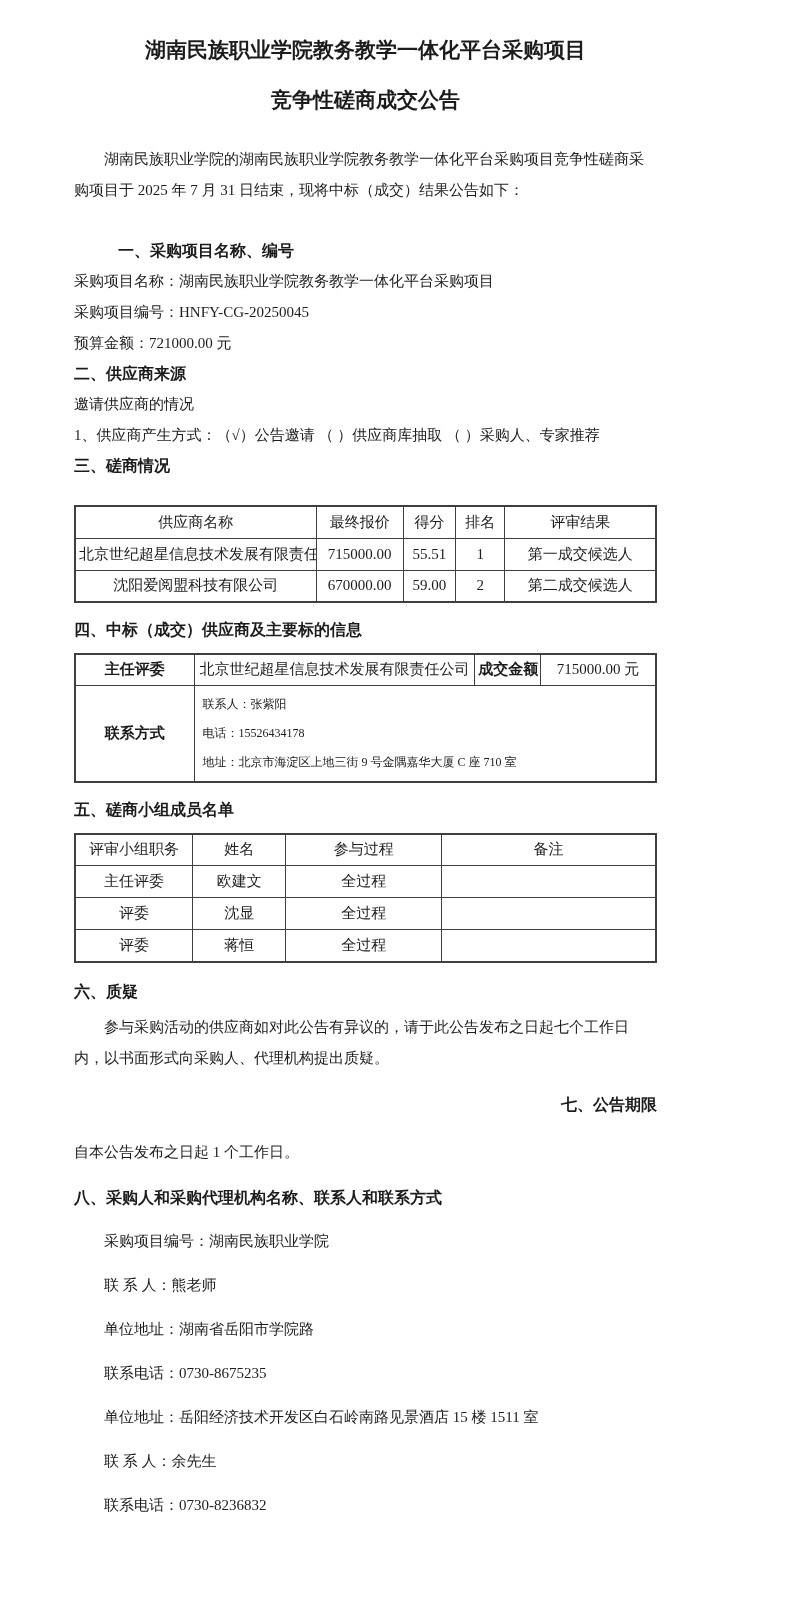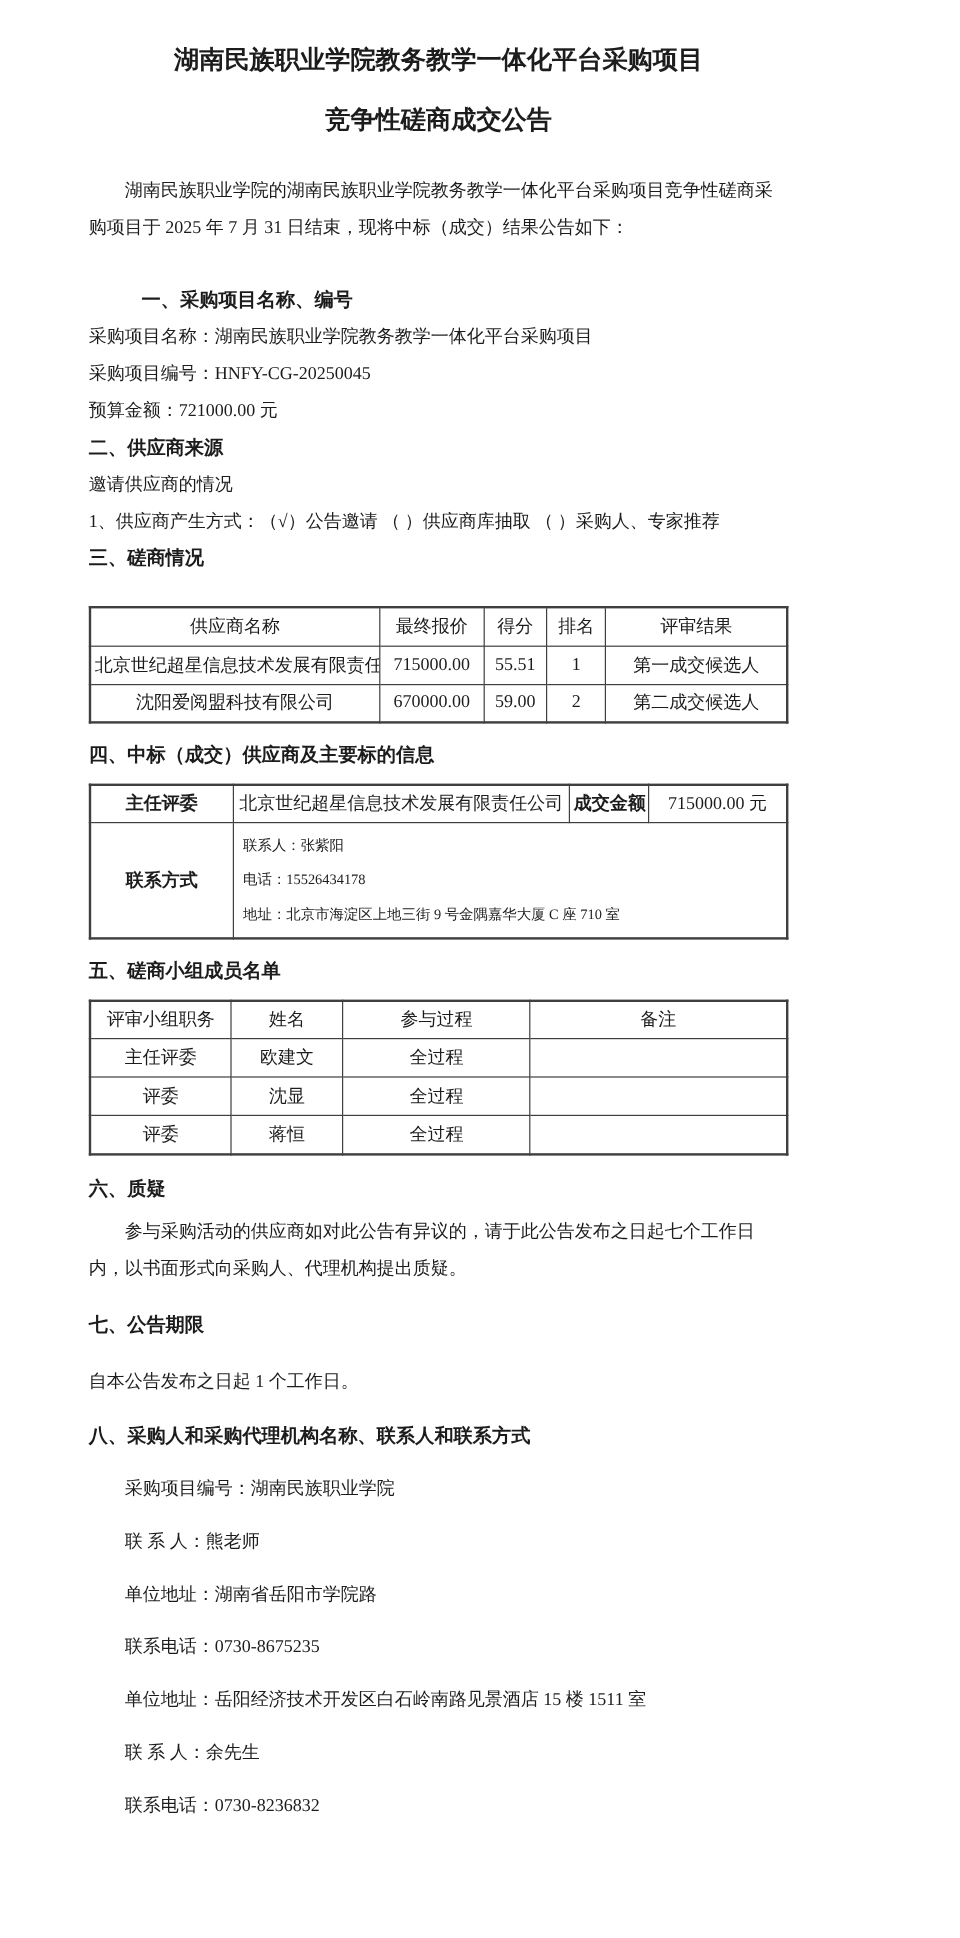--- a/index.html
+++ b/index.html
@@ -35,21 +35,21 @@
   .indented { padding-left: 2em; }
 
   .mt-s1 { margin-top: 30px; margin-left: 44px; }
   .mt-tbl { margin-top: 24px; }
   .mt-h4 { margin-top: 12px; }
   .mt-t2 { margin-top: 8px; }
   .mt-h5 { margin-top: 12px; }
   .mt-t3 { margin-top: 8px; }
   .mt-h6 { margin-top: 14px; }
   .mt-p6 { margin-top: 5px; }
-  .mt-h7 { margin-top: 16px; }
+  .mt-h7 { margin-top: 16px; text-align: right; }
   .mt-l7 { margin-top: 17px; }
   .mt-h8 { margin-top: 15px; }
   .s8line { margin-top: 13px; line-height: 31px; }
 
   table {
     border-collapse: collapse;
     width: 100%;
     table-layout: fixed;
     border: 2px solid #3f3f3f;
   }

